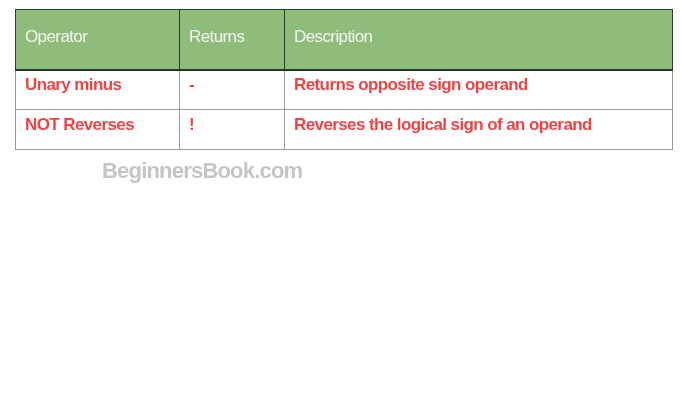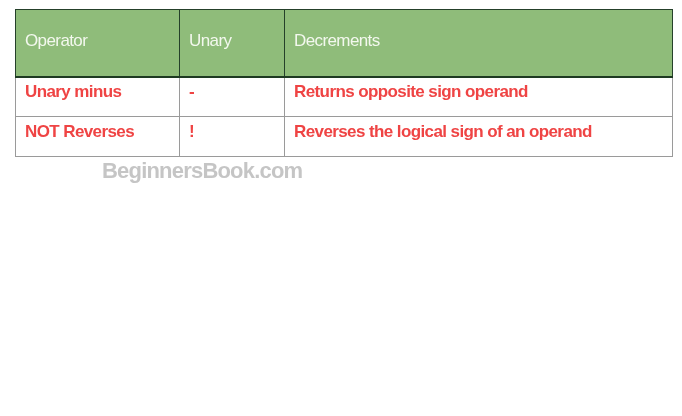--- a/index.html
+++ b/index.html
@@ -24,21 +24,21 @@
   }
   .ops-table col.c1 { width: 164px; }
   .ops-table col.c2 { width: 105px; }
   .ops-table col.c3 { width: 388px; }
   .ops-table th {
     background: #8fbc7a;
     color: #f3f8ee;
     font-weight: normal;
     text-align: left;
     font-size: 17px;
-    height: 67px;
+    height: 60px;
     padding: 0 0 4px 9px;
     border: 1px solid #25402a;
     border-bottom: 2px solid #1e3a22;
     letter-spacing: -0.6px;
     box-sizing: border-box;
     vertical-align: middle;
   }
   .ops-table td {
     color: #ef4444;
     font-size: 17px;
@@ -69,22 +69,22 @@
 
 <table class="ops-table">
   <colgroup>
     <col class="c1">
       <col class="c2">
       <col class="c3">
   </colgroup>
   <thead>
     <tr>
       <th>Operator</th>
-      <th>Unary</th>
-      <th>Decrements</th>
+      <th>Returns</th>
+      <th>Description</th>
     </tr>
   </thead>
   <tbody>
     <tr>
       <td>Unary minus</td>
       <td>-</td>
       <td>Returns opposite sign operand</td>
     </tr>
     <tr>
       <td>NOT Reverses</td>

